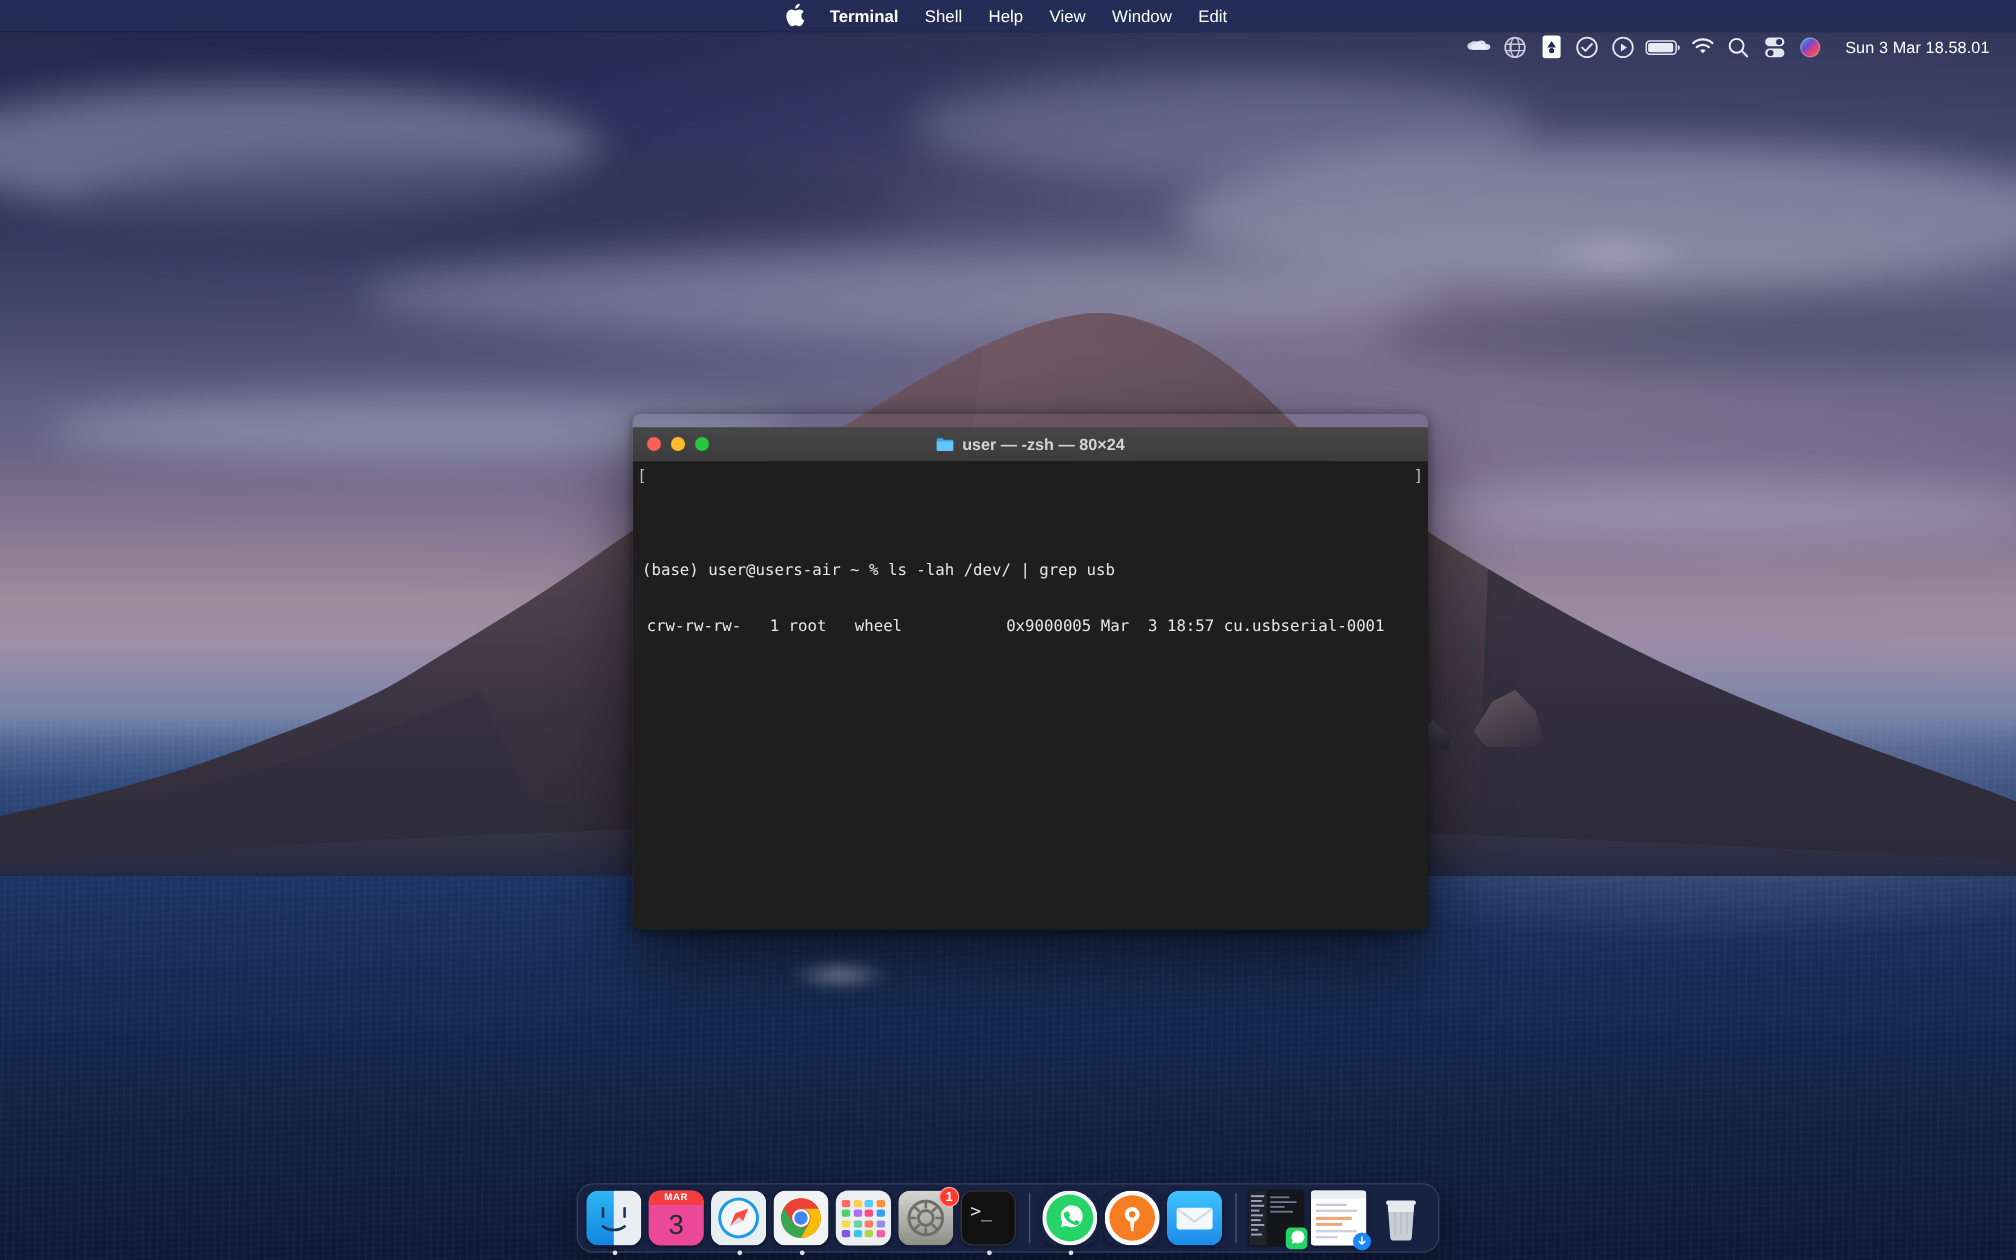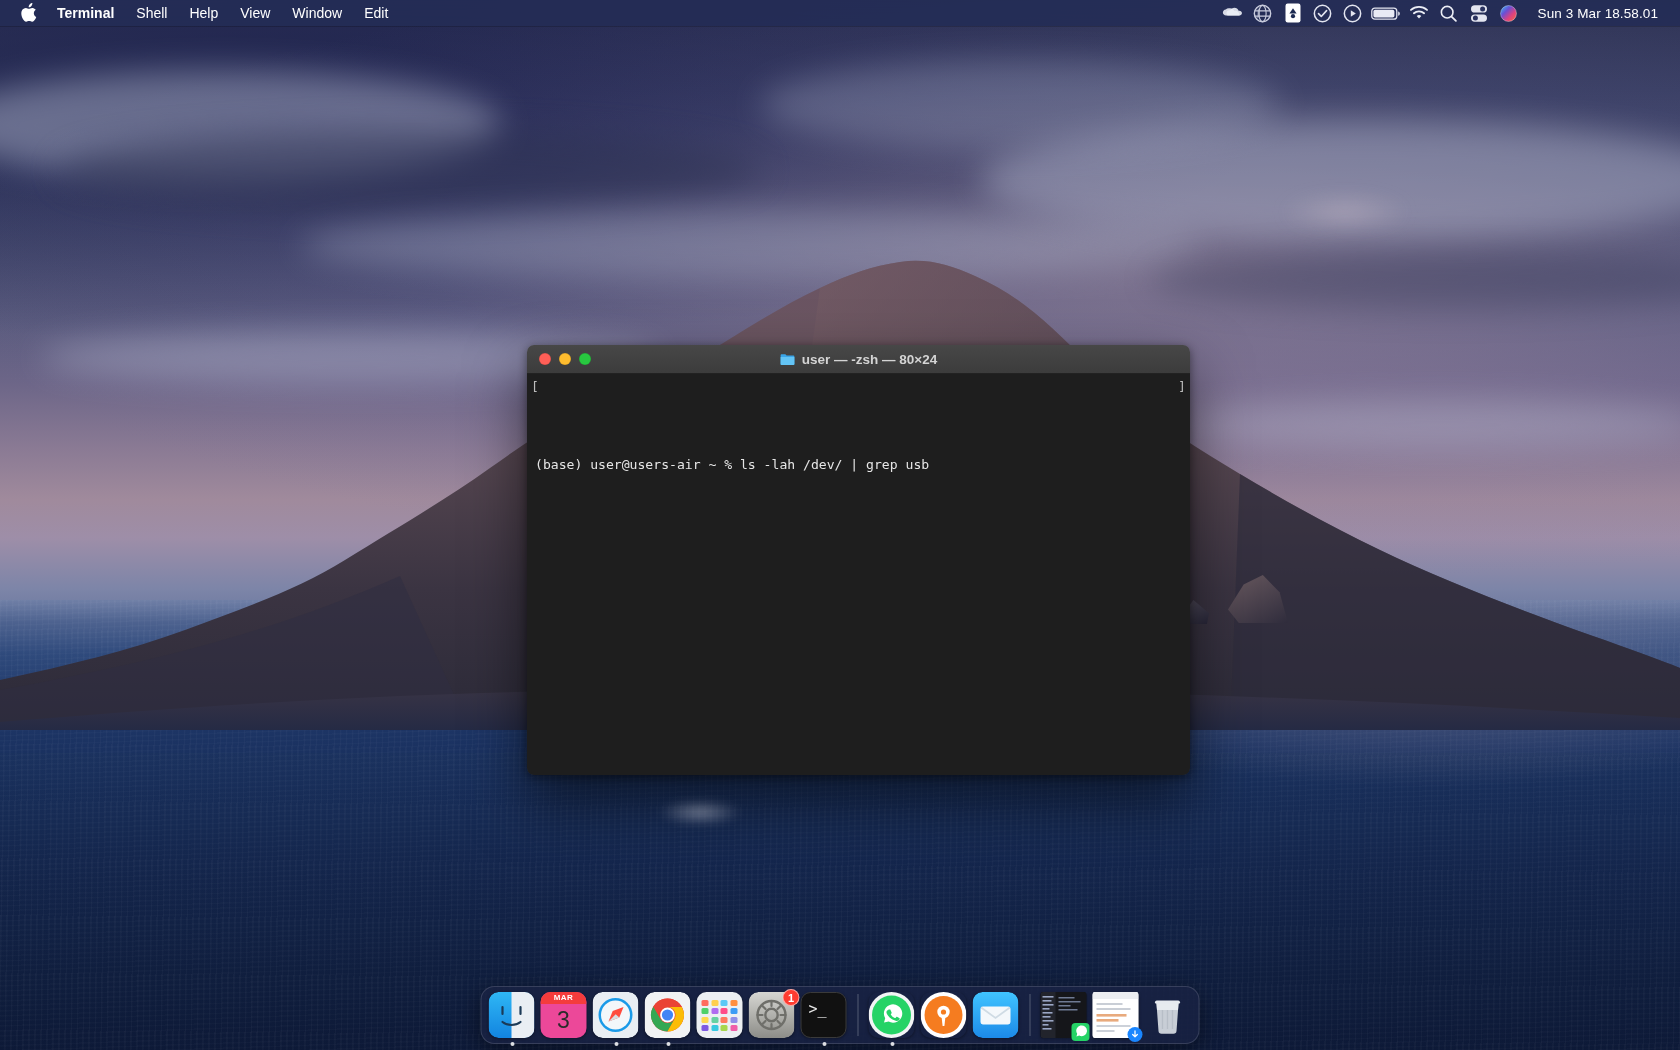--- a/index.html
+++ b/index.html
@@ -54,41 +54,42 @@
 
   
   #menubar {
     position:absolute; left:0; top:0; width:100%; height:26px; z-index:50;
     background:rgba(36,44,86,.92);
     backdrop-filter:blur(18px);
     display:flex; align-items:center;
     color:#fff; font-size:14px;
     padding:0 12px;
     box-shadow:0 1px 0 rgba(0,0,0,.18);
+    flex-direction:column;
   }
   .mb-left { display:flex; align-items:center; gap:0; }
   .mb-item { padding:0 11px; line-height:26px; white-space:nowrap; cursor:default; }
   .mb-item.app { font-weight:bold; }
   .apple-logo { width:17px; height:20px; display:block; margin:0 9px 0 8px; }
   .mb-right { margin-left:auto; display:flex; align-items:center; gap:0; }
   .mb-icon {
     width:30px; height:26px; display:flex; align-items:center; justify-content:center;
   }
   .mb-clock { padding:0 10px 0 14px; font-size:13.5px; letter-spacing:.1px; white-space:nowrap; }
 
   
   #terminal {
     position:absolute; left:527px; top:345px; width:663px; height:430px; z-index:40;
     border-radius:7px; overflow:hidden;
     box-shadow:0 26px 60px rgba(0,0,0,.55), 0 2px 10px rgba(0,0,0,.45);
   }
   .titlebar {
     height:29px; background:linear-gradient(180deg,#474747,#3c3c3c);
     border-bottom:1px solid #222;
-    display:flex; align-items:center; position:relative;
+    display:flex; align-items:center; position:relative;margin-top:11px;
   }
   .traffic { display:flex; gap:8px; padding-left:12px; }
   .dot { width:12px; height:12px; border-radius:50%; display:block; }
   .dot.red    { background:#ff5f57; box-shadow:inset 0 0 0 .5px rgba(0,0,0,.18); }
   .dot.yellow { background:#febc2e; box-shadow:inset 0 0 0 .5px rgba(0,0,0,.18); }
   .dot.green  { background:#28c840; box-shadow:inset 0 0 0 .5px rgba(0,0,0,.18); }
   .title-center {
     position:absolute; left:0; right:0; top:0; bottom:0;
     display:flex; align-items:center; justify-content:center; gap:7px;
     font-size:13.5px; font-weight:bold; color:#d4d4d4; pointer-events:none;
@@ -333,20 +334,21 @@
       </span>
       <span>user — -zsh — 80×24</span>
     </div>
   </div>
 
   <div class="term-body">
     <div class="scroll-bracket" style="left:4px;  top:5px;">[</div>
     <div class="scroll-bracket" style="right:4px; top:5px;">]</div>
 
     <div class="term-line" style="padding-left:4px">(base) user@users-air ~ % ls -lah /dev/ | grep usb</div>
+    <div class="term-line"> crw-rw-rw-   1 root   wheel           0x9000005 Mar  3 18:57 cu.usbserial-0001</div>
   </div>
 </div>
 
 <div id="dock">
 
   <div class="dock-item">
     <span class="dock-icon">
       <svg width="46" height="46" viewBox="0 0 46 46">
         <defs>
             <linearGradient id="fin" x1="0" y1="0" x2="0" y2="1">

